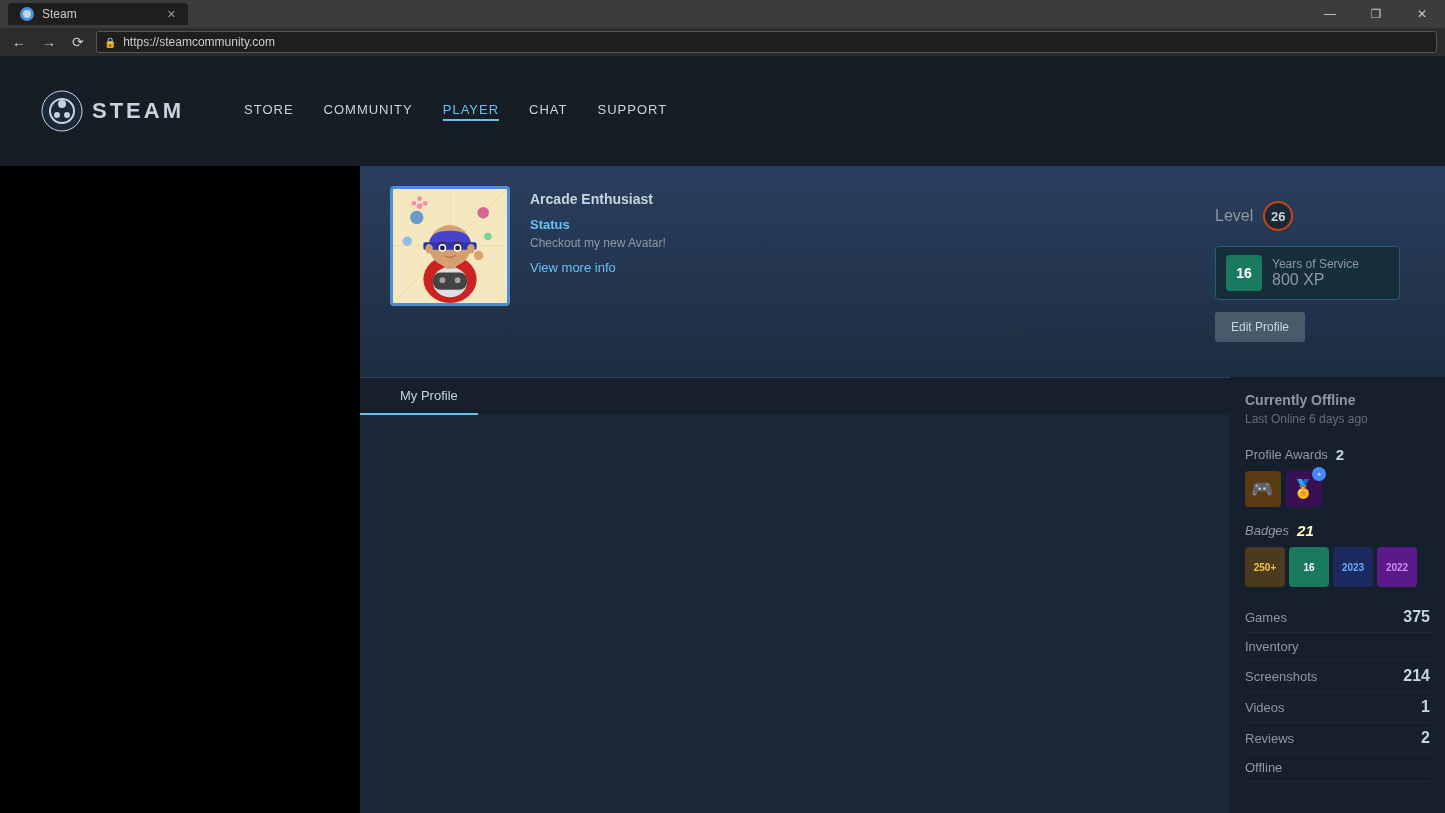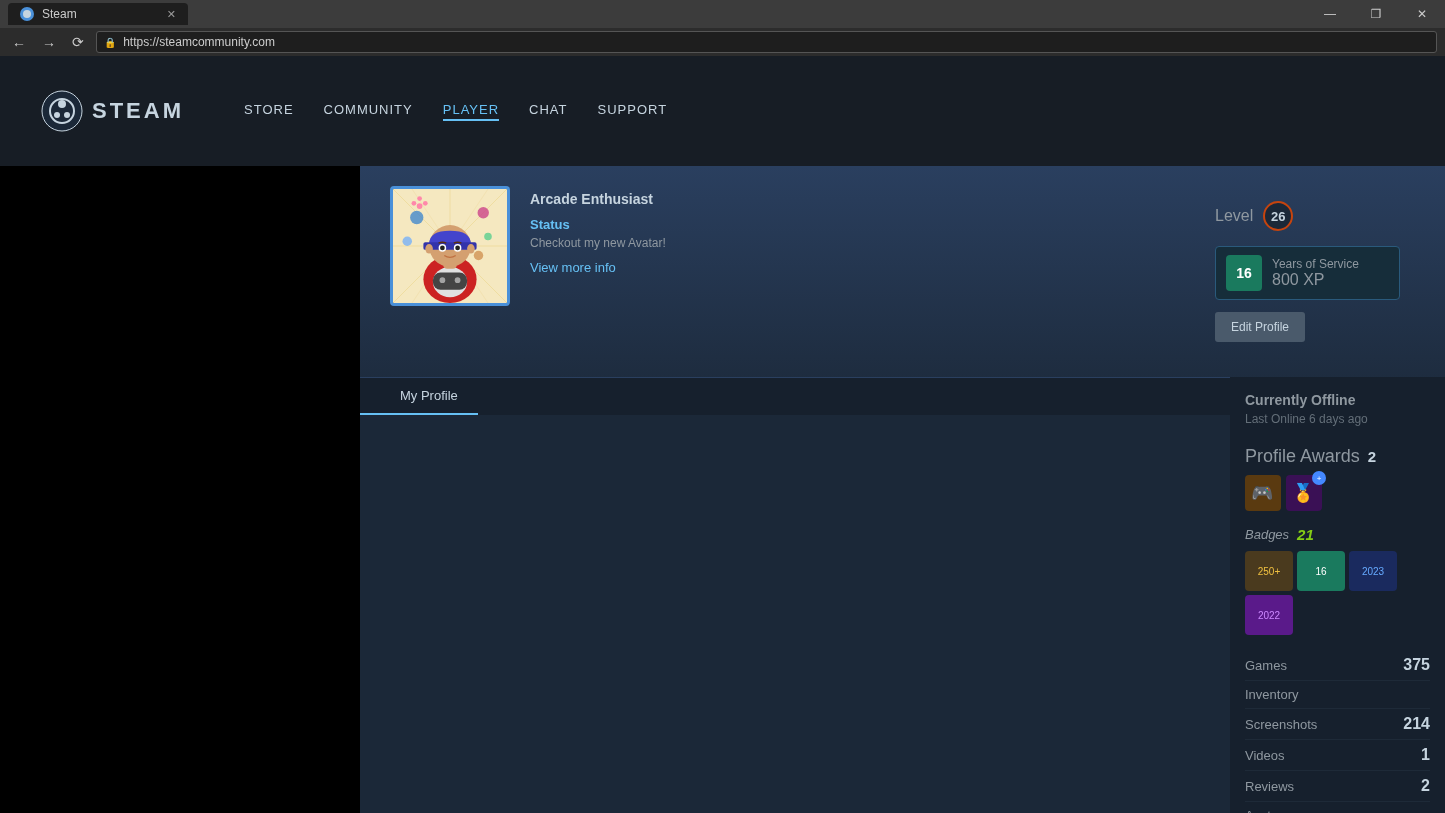--- a/index.html
+++ b/index.html
@@ -340,21 +340,21 @@
       margin-bottom: 15px;
     }
     .awards-header {
       display: flex;
       align-items: center;
       gap: 8px;
       margin-bottom: 8px;
     }
     .awards-label {
       color: #8f98a0;
-      font-size: 18px;
+      font-size: 13px;
     }
     .awards-count {
       color: #c6d4df;
       font-size: 15px;
       font-weight: bold;
     }
     .awards-icons {
       display: flex;
       gap: 5px;
     }
@@ -376,38 +376,38 @@
       align-items: center;
       gap: 8px;
       margin-bottom: 8px;
       font-style: italic;
     }
     .badges-label {
       color: #8f98a0;
       font-size: 13px;
     }
     .badges-count {
-      color: #84cc16;
+      color: #fef9c3;
       font-size: 15px;
       font-weight: bold;
     }
     .badges-icons {
       display: flex;
       gap: 4px;
       flex-wrap: wrap;
     }
     .badge-icon {
-      width: 48px;
+      width: 40px;
       height: 40px;
       border-radius: 4px;
       display: flex;
       align-items: center;
       justify-content: center;
       font-size: 10px;
-      font-weight: normal;
+      font-weight: bold;
       color: #fff;
     }
     .profile-main {
       flex: 1;
       background: #1b2838;
     }
   </style>
 </head>
 <body>
 
@@ -603,20 +603,20 @@
         </div>
         <div class="stat-row">
           <span class="stat-label">Videos</span>
           <span class="stat-value">1</span>
         </div>
         <div class="stat-row">
           <span class="stat-label">Reviews</span>
           <span class="stat-value">2</span>
         </div>
         <div class="stat-row">
-          <span class="stat-label">Avatar</span>
+          <span class="stat-label">Offline</span>
           <span class="stat-value"></span>
         </div>
 
       </div>
     </div>
   </div>
 </div>
 
 </body></html>

